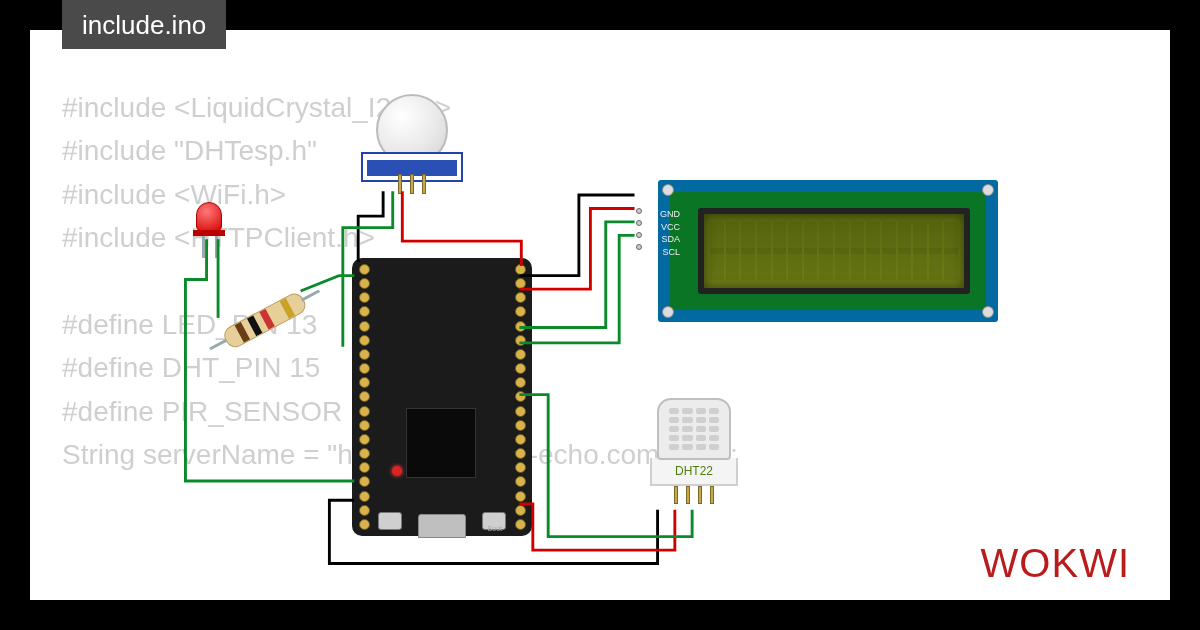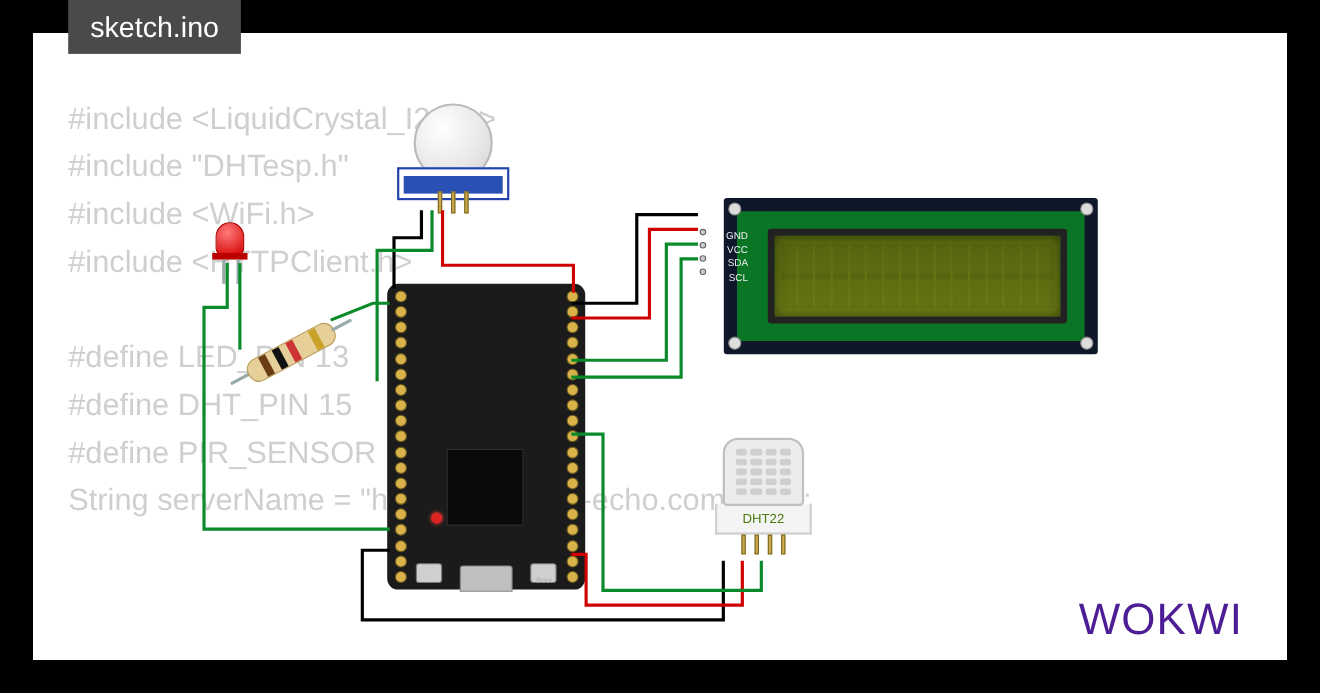--- a/index.html
+++ b/index.html
@@ -44,21 +44,21 @@
     font-family: Arial, sans-serif;
     white-space: pre;
     z-index: 1;
   }
   .logo {
     position: absolute;
     right: 40px;
     bottom: 14px;
     font-family: "Comic Sans MS", cursive, sans-serif;
     font-size: 40px;
-    color: #4c1d95;
+    color: #b91c1c;
     letter-spacing: 1px;
     z-index: 60;
     font-weight: 400;
   }
 
   
   .canvas {
     position: absolute;
     inset: 0;
     z-index: 10;
@@ -166,21 +166,21 @@
   .boot-lbl {
     position:absolute; bottom:4px; right:30px;
     font-size:7px;color:#aaa;
   }
 
   
   .lcd {
     position: absolute;
     left: 628px; top: 150px;
     width: 340px; height: 142px;
-    background: #0f172a;
+    background: #0369a1;
     border-radius: 3px;
   }
   .lcd::before {
     content:"";
     position:absolute;
     inset:12px;
     background: #0b7526;
     border-radius: 2px;
   }
   .lcd-screen {
@@ -335,21 +335,21 @@
     width:100%;height:100%;
     pointer-events:none;
     z-index:5;
   }
 </style>
 </head>
 <body>
 
 <div class="outer">
   <div class="tab">
-    <span>sketch.ino</span>
+    <span>include.ino</span>
   </div>
   <div class="inner">
 
     <pre class="code" id="code-block">#include &lt;LiquidCrystal_I2C.h&gt;
 #include "DHTesp.h"
 #include &lt;WiFi.h&gt;
 #include &lt;HTTPClient.h&gt;
 
 #define LED_PIN 13
 #define DHT_PIN 15

